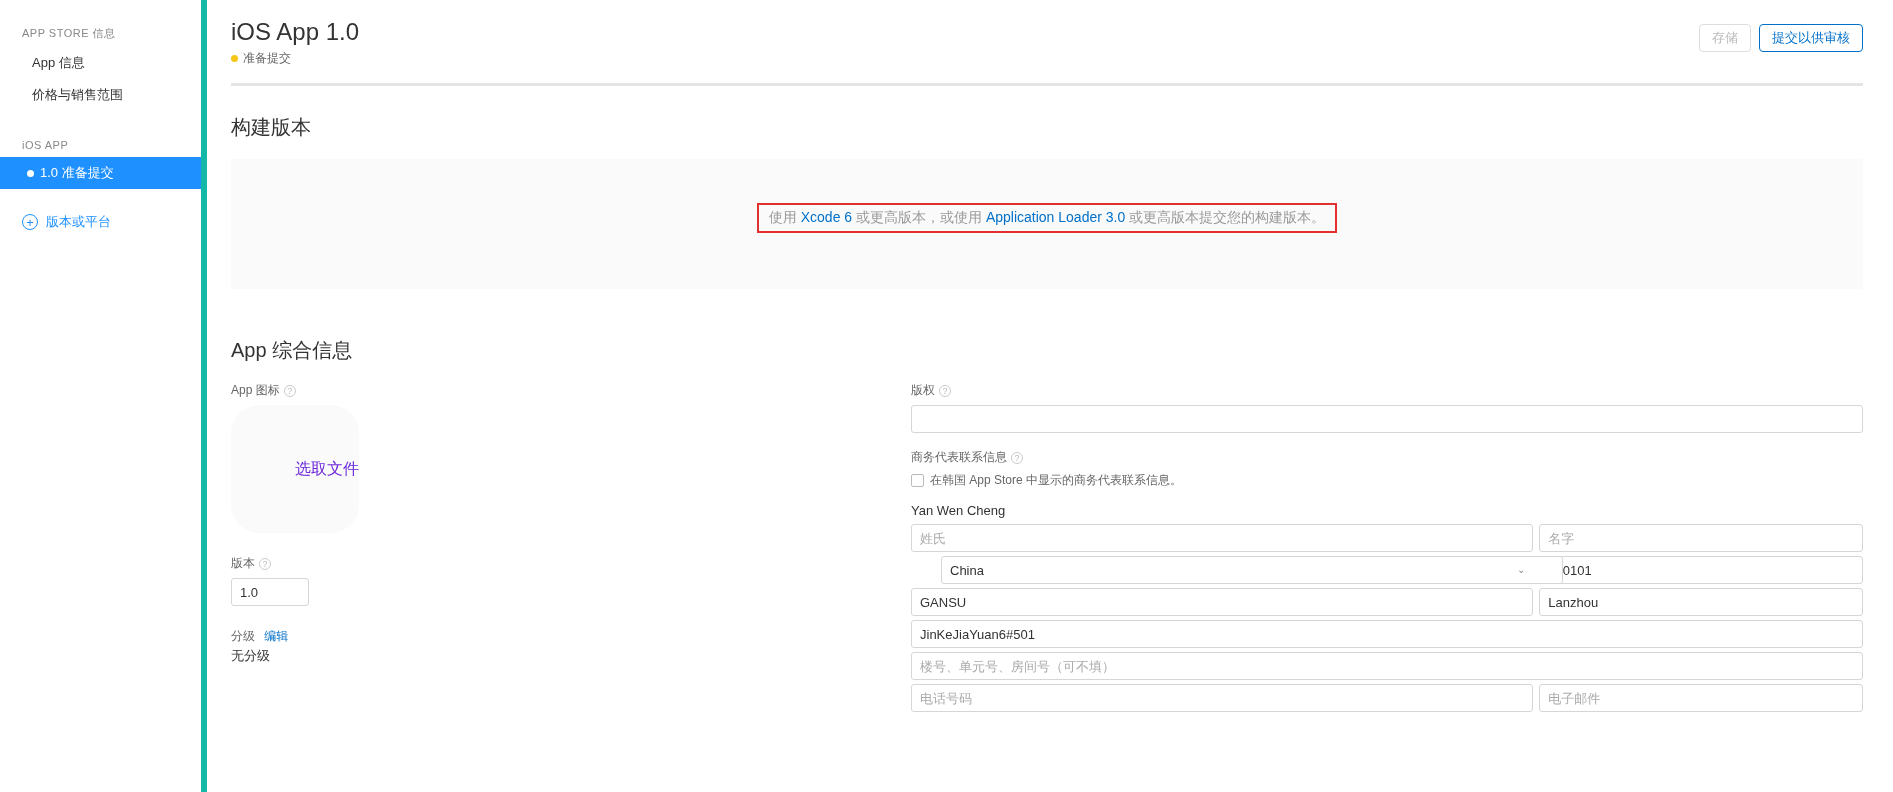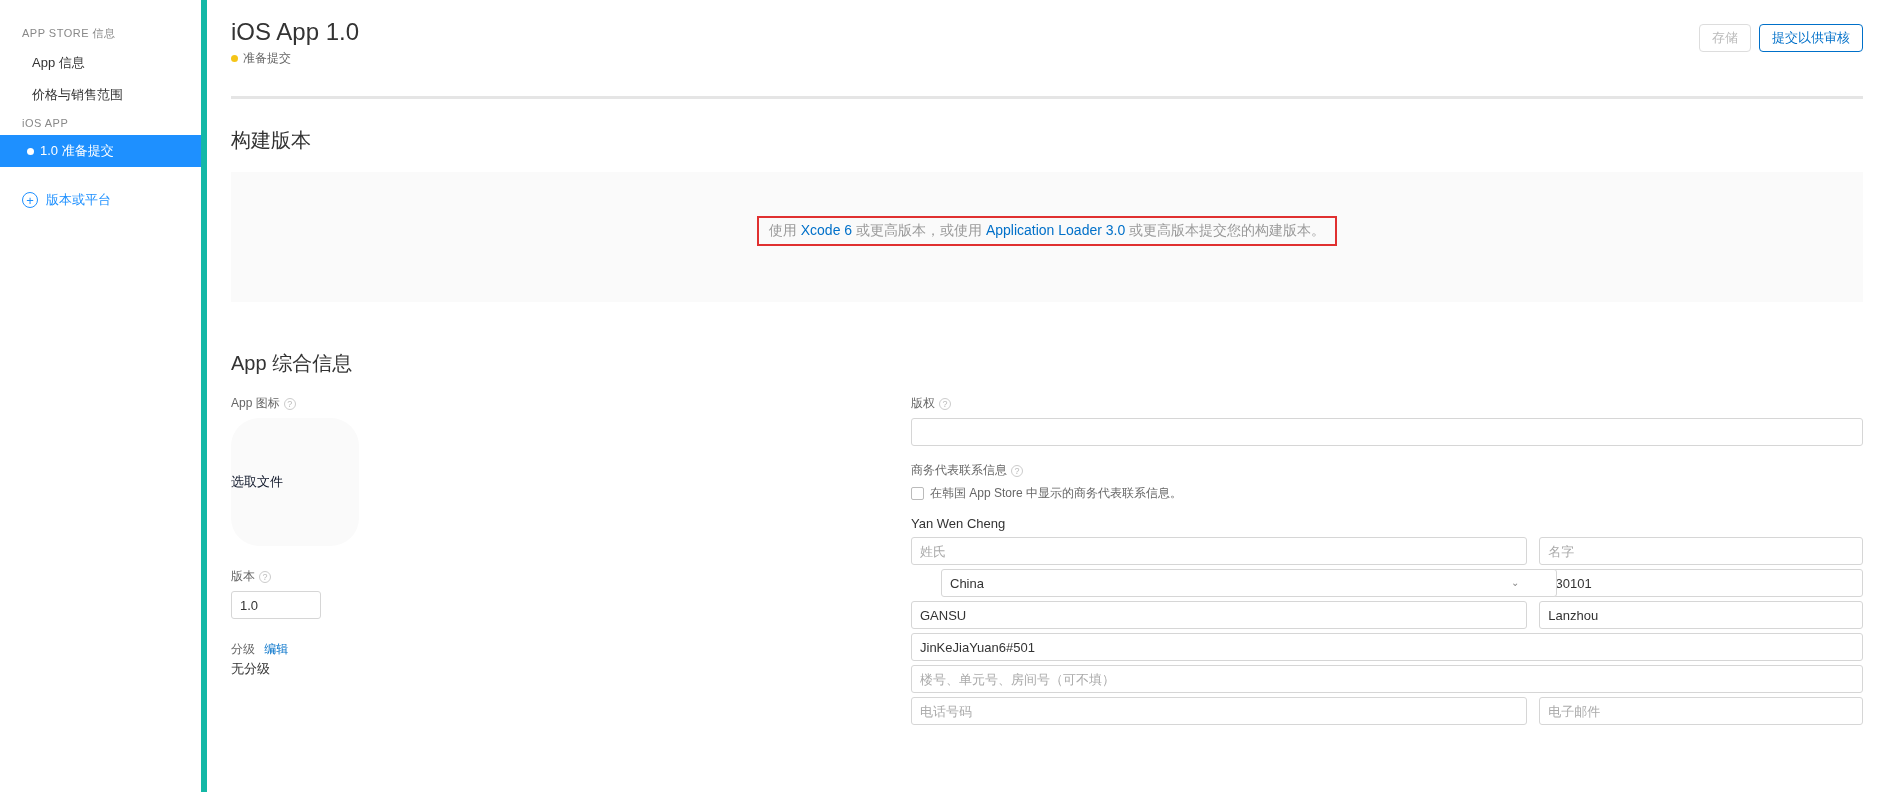--- a/index.html
+++ b/index.html
@@ -69,21 +69,21 @@
   }
   .main {
     flex: 1;
     padding: 18px 30px 0 24px;
     min-width: 0;
   }
   .header-row {
     display: flex;
     align-items: flex-start;
     justify-content: space-between;
-    padding-bottom: 29px;
+    padding-bottom: 16px;
     gap: 36px;
   }
   .page-title-block { }
   .page-title {
     font-size: 24px;
     font-weight: 400;
     color: #333;
     margin-bottom: 4px;
   }
   .page-status {
@@ -168,37 +168,37 @@
     line-height: 11px;
     text-align: center;
   }
   .icon-drop {
     width: 128px;
     height: 128px;
     border-radius: 28px;
     background: #fafafa;
     display: flex;
     align-items: center;
-    justify-content: flex-start;
-    color: #0f172a;
-    font-size: 13px;
+    justify-content: flex-end;
+    color: #6d28d9;
+    font-size: 16px;
     cursor: pointer;
     margin-bottom: 22px;
   }
   .text-input {
     width: 100%;
     border: 1px solid #d6d6d6;
     border-radius: 3px;
     padding: 5px 8px;
     font-size: 13px;
     color: #333;
     height: 28px;
   }
   .text-input::placeholder { color: #aaa; }
-  .version-input { width: 90px; margin-bottom: 22px; }
+  .version-input { width: 78px; margin-bottom: 22px; }
   .rating-row { font-size: 12px; color: #666; }
   .rating-row .edit-link { color: #0070c9; cursor: pointer; margin-left: 6px; }
   .rating-value { font-size: 13px; color: #333; margin-top: 2px; }
   .right-group { margin-bottom: 16px; }
   .copyright-input { width: 100%; }
   .checkbox-row {
     display: flex;
     align-items: center;
     gap: 6px;
     font-size: 12px;
@@ -218,21 +218,21 @@
     color: #333;
     margin: 14px 0 6px;
   }
   .form-grid {
     display: flex;
     flex-direction: column;
     gap: 4px;
   }
   .form-row {
     display: flex;
-    gap: 12px;
+    gap: 6px;
   }
   .form-row .text-input { flex: 1; }
   .form-row .narrow { flex: 0 0 34%; }
   .select-wrap { position: relative; flex: 1; }
   .select-wrap .text-input { padding-right: 24px; margin-left: 30px; }
   .select-caret {
     position: absolute;
     right: 8px;
     top: 50%;
     transform: translateY(-55%);
@@ -244,21 +244,21 @@
 </head>
 <body>
 
 <div class="layout">
 
   <aside class="sidebar">
     <div class="sidebar-section-title">APP STORE 信息</div>
     <div class="sidebar-item">App 信息</div>
     <div class="sidebar-item">价格与销售范围</div>
 
-    <div class="sidebar-section-title" style="margin-top:0;">iOS APP</div>
+    <div class="sidebar-section-title" style="margin-top:22px;">iOS APP</div>
     <div class="sidebar-item active">
       <span class="status-dot white"></span>
       <span>1.0 准备提交</span>
     </div>
 
     <div class="sidebar-add">
       <span class="plus-circle">+</span>
       <span>版本或平台</span>
     </div>
   </aside>

